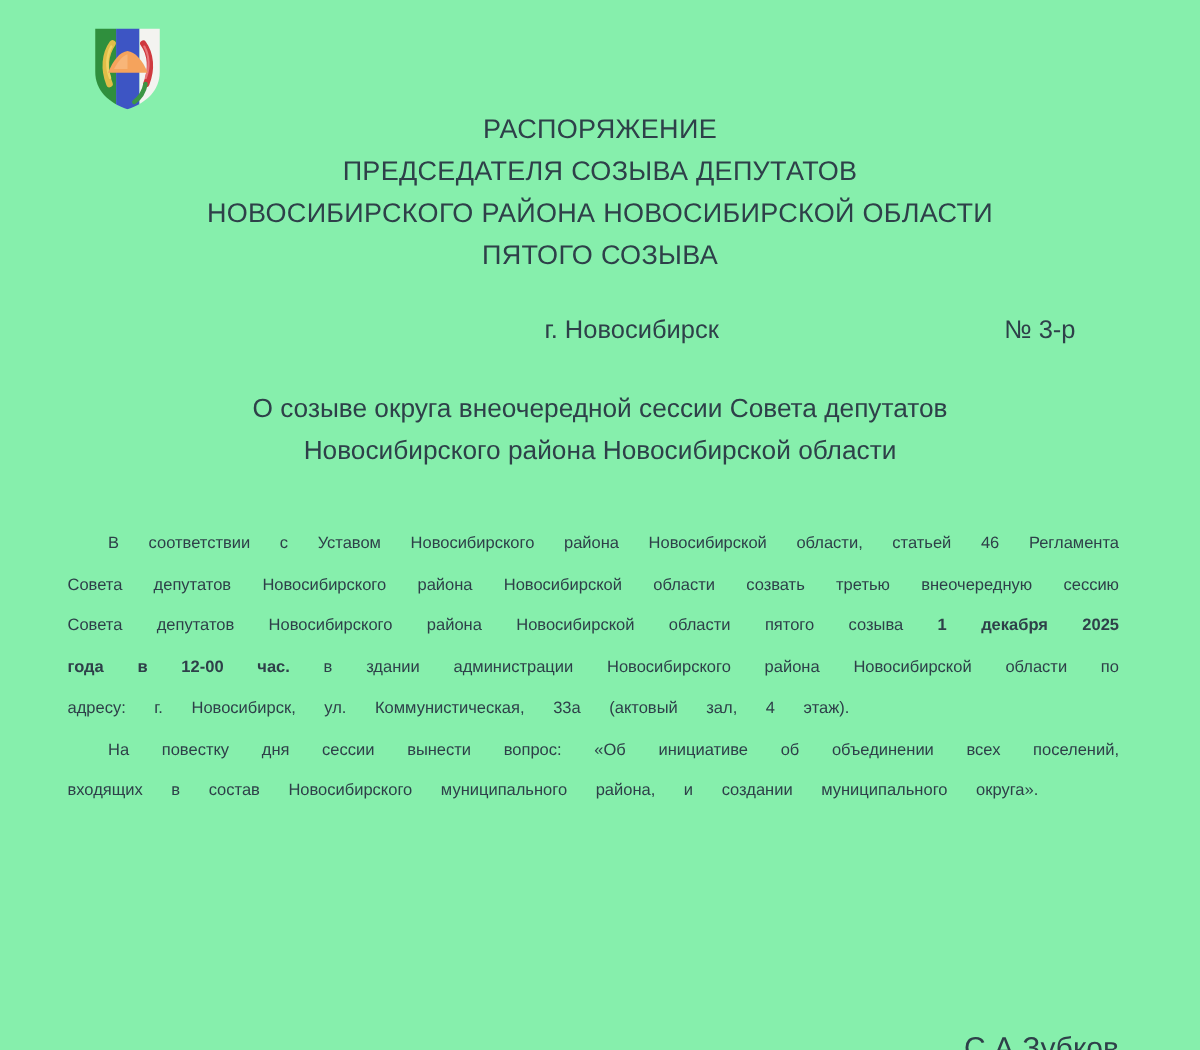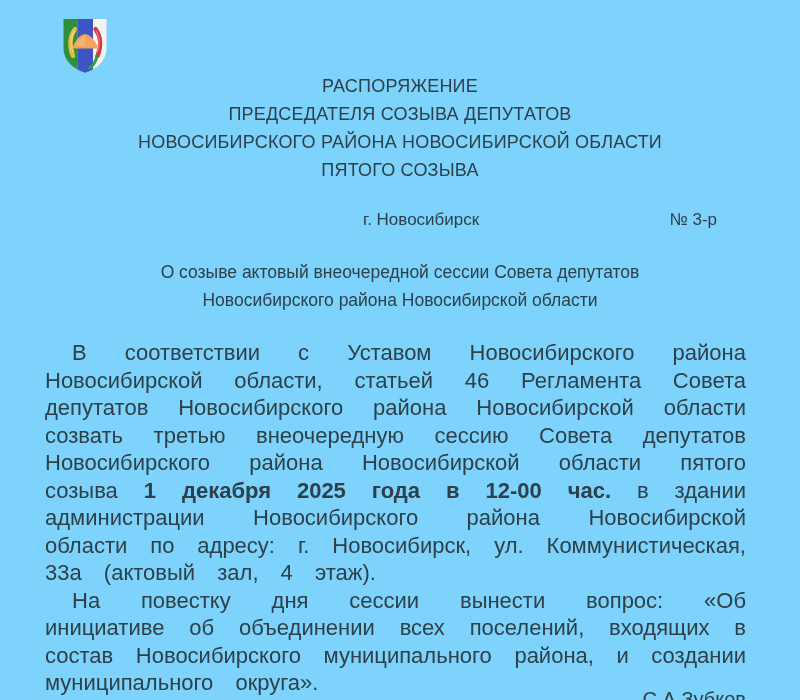--- a/index.html
+++ b/index.html
@@ -1,20 +1,20 @@
 <!DOCTYPE html>
 <html><head>
 <meta charset="utf-8">
 <style>
   html, body { margin: 0; padding: 0; background: #ffffff; }
   .page {
     position: relative;
     width: 800px;
     height: 700px;
-    background: #7dd3fc;
+    background: #86efac;
     font-family: "Liberation Sans", "DejaVu Sans", sans-serif;
     color: #2e4049;
     overflow: hidden;
   }
   .emblem { position: absolute; left: 62px; top: 18px; width: 46px; height: 56px; }
   .emblem svg { display: block; width: 100%; height: 100%; }
 
   .title-block {
     position: absolute; left: 0; right: 0; top: 72px;
     text-align: center;
@@ -28,22 +28,22 @@
   .date-row .date-left   { position: absolute; left: 17px; top: 0; }
   .date-row .date-city   { position: absolute; left: 318px; top: 0; }
   .date-row .date-number { position: absolute; right: 29px; top: 0; }
 
   .subject {
     position: absolute; left: 0; right: 0; top: 258px;
     text-align: center; font-size: 17.5px; line-height: 28px;
   }
 
   .body-text {
-    position: absolute; left: 45px; top: 339px; width: 701px;
-    font-size: 22px; line-height: 27.5px;
+    position: absolute; left: 45px; top: 349px; width: 701px;
+    font-size: 11px; line-height: 27.5px;
     text-align: justify;
   }
   .body-text p { margin: 0; text-indent: 27px; word-spacing: 16px; }
   .bold-span { font-weight: bold; }
 
   .signature {
     position: absolute; top: 656px; right: 54px;
     font-size: 20px;
     margin-top: 32px;
   }
@@ -85,21 +85,21 @@
     <div>НОВОСИБИРСКОГО РАЙОНА НОВОСИБИРСКОЙ ОБЛАСТИ</div>
     <div>ПЯТОГО СОЗЫВА</div>
   </div>
 
   <div class="date-row">
     <span class="date-city">г. Новосибирск</span>
     <span class="date-number">№ 3-р</span>
   </div>
 
   <div class="subject">
-    <div>О созыве актовый внеочередной сессии Совета депутатов</div>
+    <div>О созыве округа внеочередной сессии Совета депутатов</div>
     <div>Новосибирского района Новосибирской области</div>
   </div>
 
   <div class="body-text">
     <p><span>В соответствии с Уставом Новосибирского района Новосибирской области, статьей 46 Регламента Совета депутатов Новосибирского района Новосибирской области созвать третью внеочередную сессию Совета депутатов Новосибирского района Новосибирской области пятого созыва </span><span class="bold-span">1 декабря 2025 года в 12-00 час.</span><span> в здании администрации Новосибирского района Новосибирской области по адресу: г. Новосибирск, ул. Коммунистическая, 33а (актовый зал, 4 этаж).</span></p>
     <p>На повестку дня сессии вынести вопрос: «Об инициативе об объединении всех поселений, входящих в состав Новосибирского муниципального района, и создании муниципального округа».</p>
   </div>
 
   <div class="signature">С.А.Зубков</div>
 

